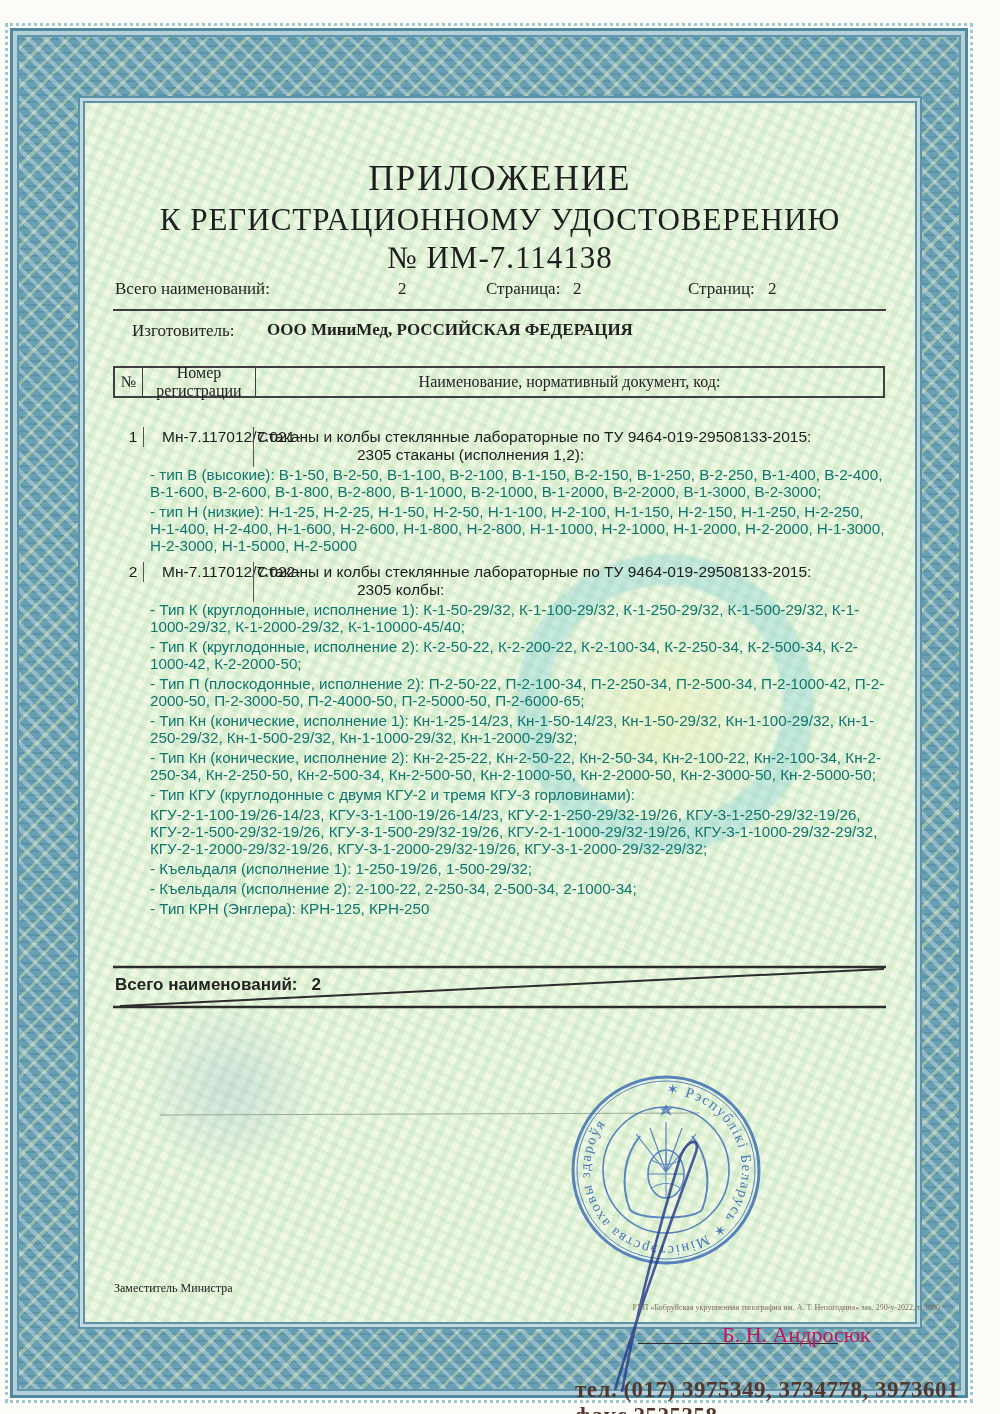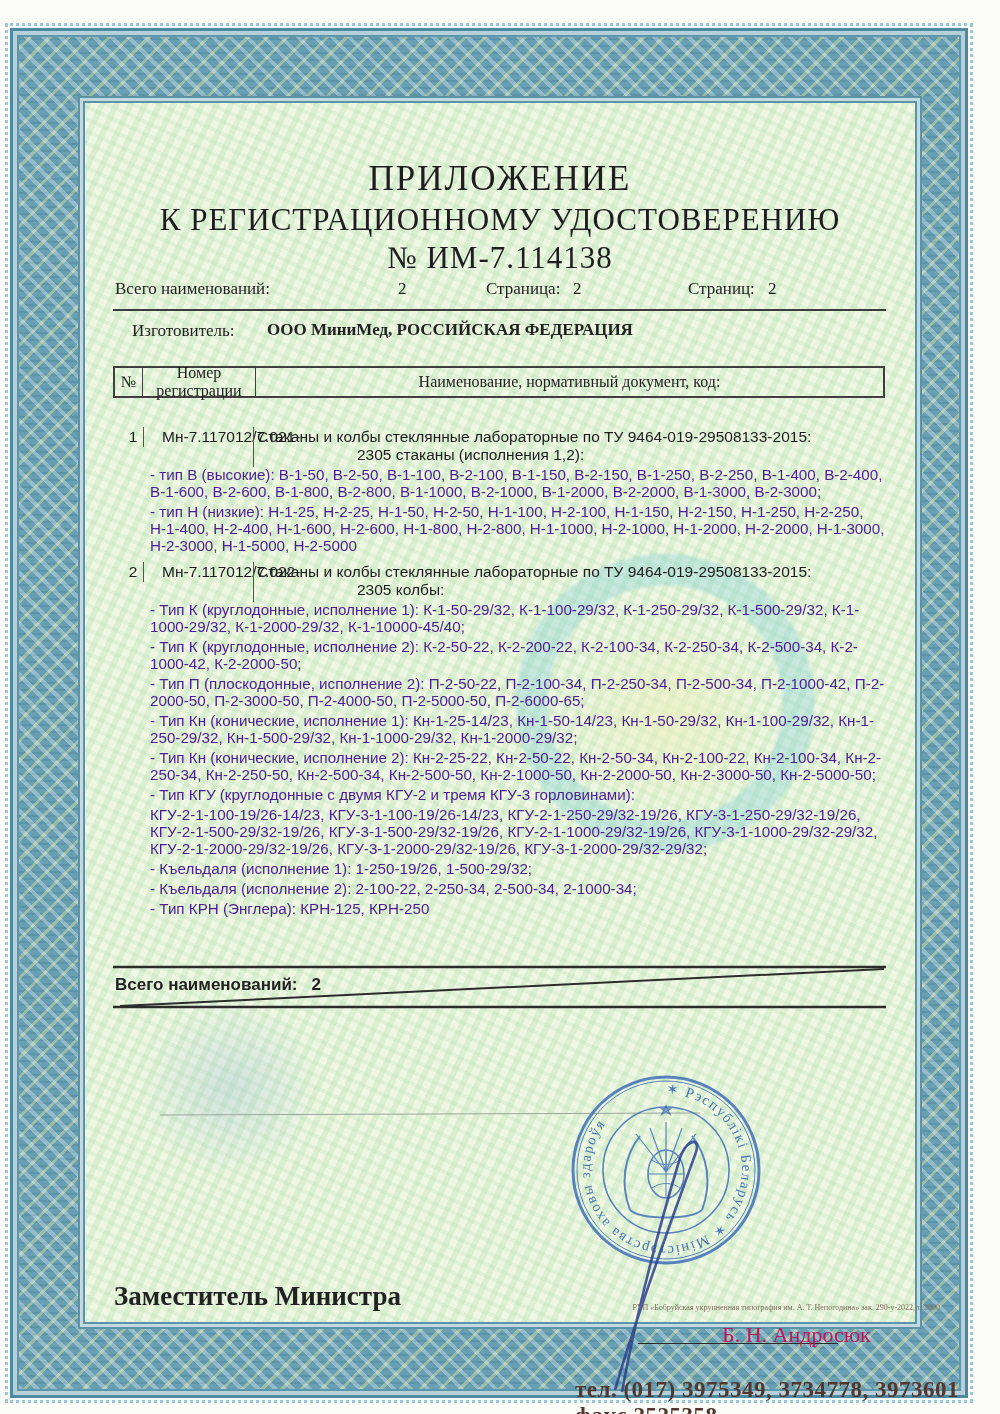--- a/index.html
+++ b/index.html
@@ -42,29 +42,29 @@
   .thead .c2{width:112px;text-align:center;border-right:1.5px solid #3f3f42;align-self:stretch;display:flex;align-items:center;justify-content:center;}
   .thead .c3{flex:1;text-align:center;}
   
   .itemhead{font-family:"Liberation Sans",sans-serif;font-size:15.5px;line-height:18px;color:#1d1d1f;}
   .inum{position:absolute;width:20px;text-align:center;}
   .vline{position:absolute;width:0;border-left:1.5px solid #555;}
   .ireg{position:absolute;white-space:nowrap;}
   .idesc{position:absolute;width:628px;}
   .idesc .l2{margin-left:100px;}
   .bullets{position:absolute;width:736px;font-family:"Liberation Sans",sans-serif;
-           font-size:15.2px;line-height:17px;color:#4c1d95;}
+           font-size:15.2px;line-height:17px;color:#0f766e;}
   .bullets p{margin:0 0 3px 0;}
   .bullets2 p:nth-child(8){max-width:600px;}
   
   .total{left:115px;top:975px;font-family:"Liberation Sans",sans-serif;font-weight:bold;font-size:17px;}
   .total b{margin-left:14px;}
   .strike{left:0;top:0;width:1000px;height:1414px;pointer-events:none;}
   
-  .signer-title{left:114px;top:1281px;font-size:27px;font-weight:bold;}
+  .signer-title{left:114px;top:1281px;font-size:12px;}
   .print-note{left:620px;top:1303px;width:320px;font-size:8px;color:#7d6c5f;text-align:right;}
   .sig-line{left:638px;top:1343px;width:200px;border-top:1.5px solid #2a2a2a;}
   .signer-name{left:722px;top:1322px;font-size:22px;color:#be185d;}
   .phone{left:575px;top:1377px;font-size:23px;font-weight:bold;color:#53372e;letter-spacing:.5px;}
   .stampbox{left:566px;top:1072px;width:200px;height:200px;}
   .sigstroke{left:560px;top:1100px;width:220px;height:300px;}
 </style>
 </head>
 <body>
 

